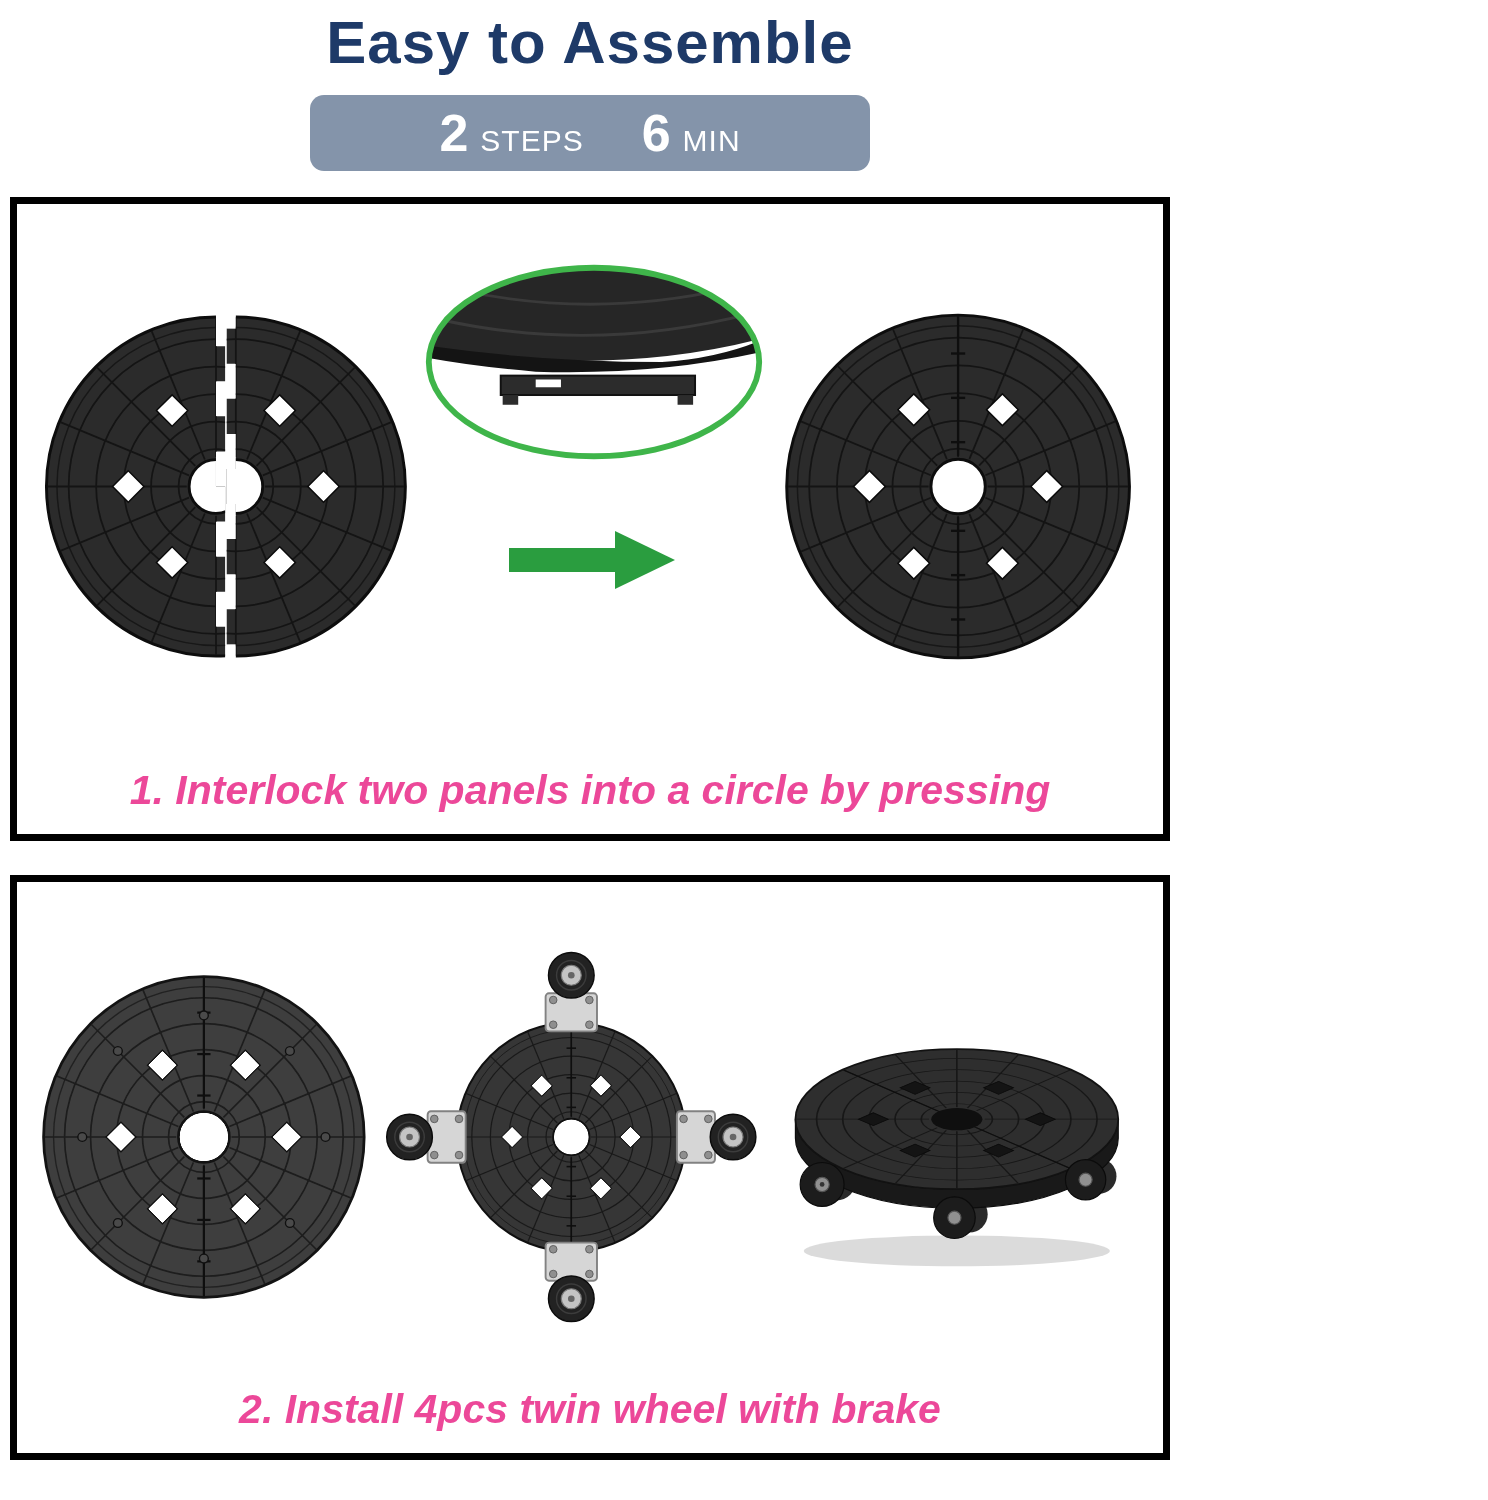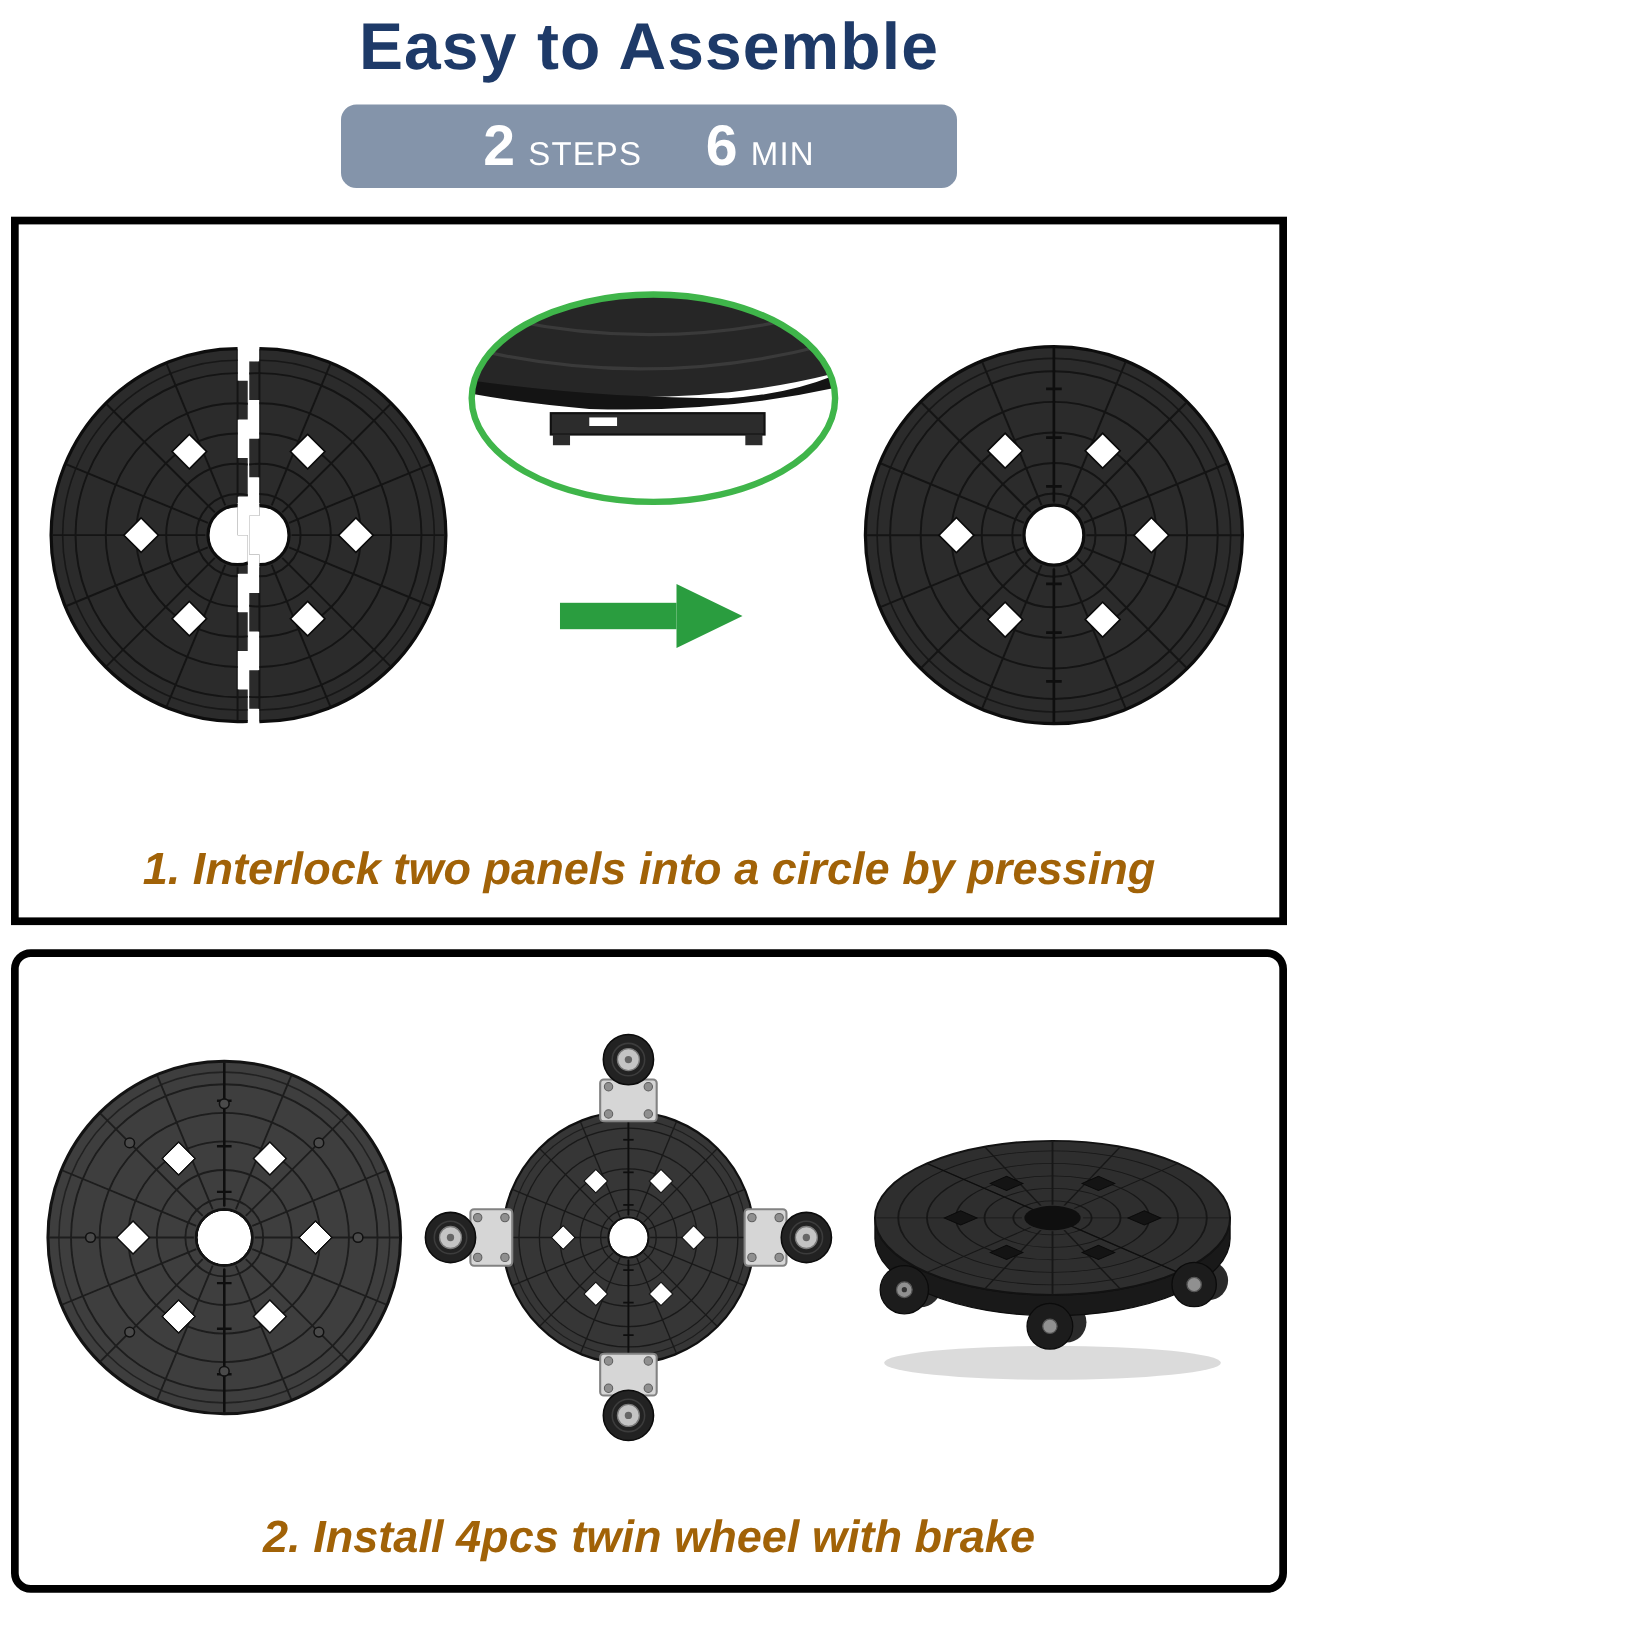--- a/index.html
+++ b/index.html
@@ -26,21 +26,21 @@
   .badge-group{display:flex;align-items:baseline;gap:12px;}
   .badge-num{font-size:52px;font-weight:bold;}
   .badge-unit{font-size:30px;font-weight:normal;letter-spacing:1px;}
 
   .panel{
     margin:0 10px;
     border:7px solid #000;
     background:#fff;
   }
   .step1{margin-top:26px;}
-  .step2{margin-top:22px;border-radius:18px;}
+  .step2{margin-top:34px;}
 
   .row{
     display:flex;
     align-items:center;
     justify-content:space-between;
     padding:10px 16px 0 16px;
   }
   .row2{
     display:flex;
     align-items:center;
@@ -51,21 +51,21 @@
   .mid-col{
     display:flex;
     flex-direction:column;
     align-items:center;
   }
   .mid-col .inset{margin-top:-120px;}
   .mid-col .arrow{margin-top:60px;}
 
   .caption{
     text-align:center;
-    color:#a16207;
+    color:#ec4899;
     font-size:41px;
     font-weight:bold;
     font-style:italic;
     margin:8px 0 20px 0;
   }
   svg{display:block;}
 </style>
 </head>
 <body>
 

